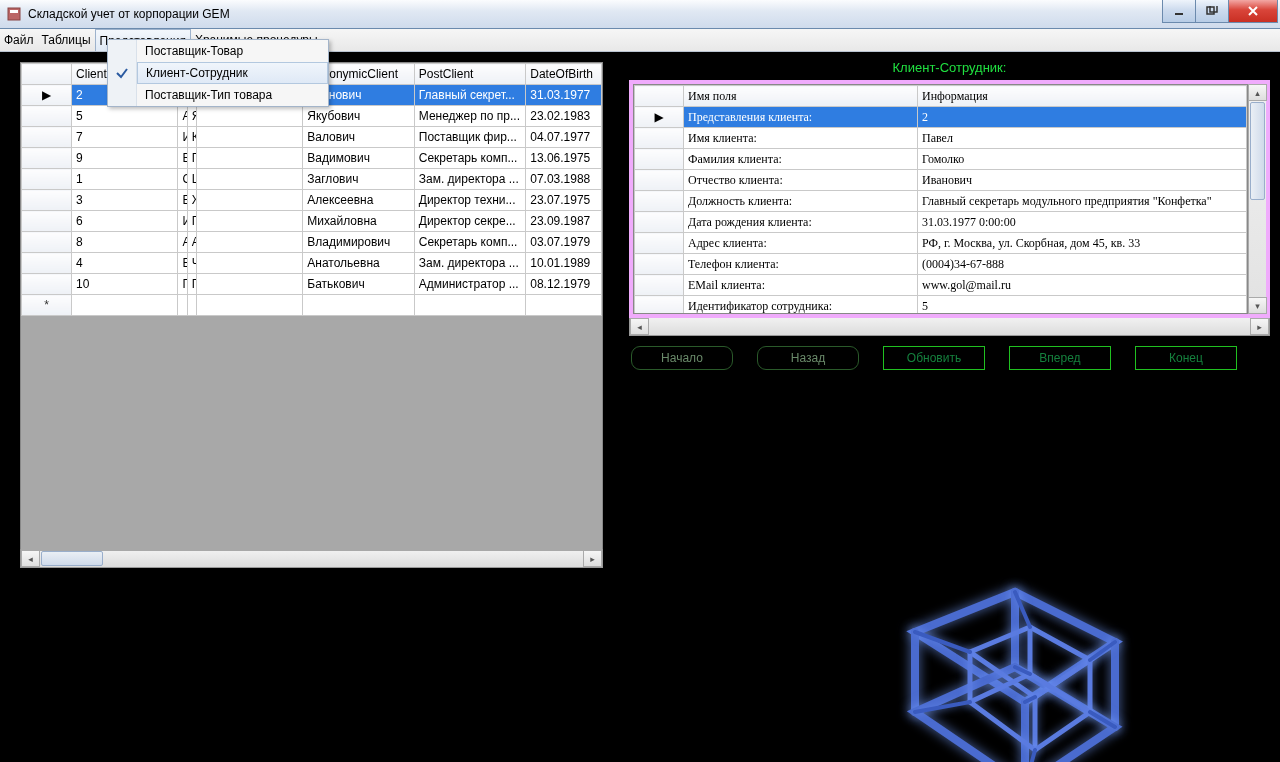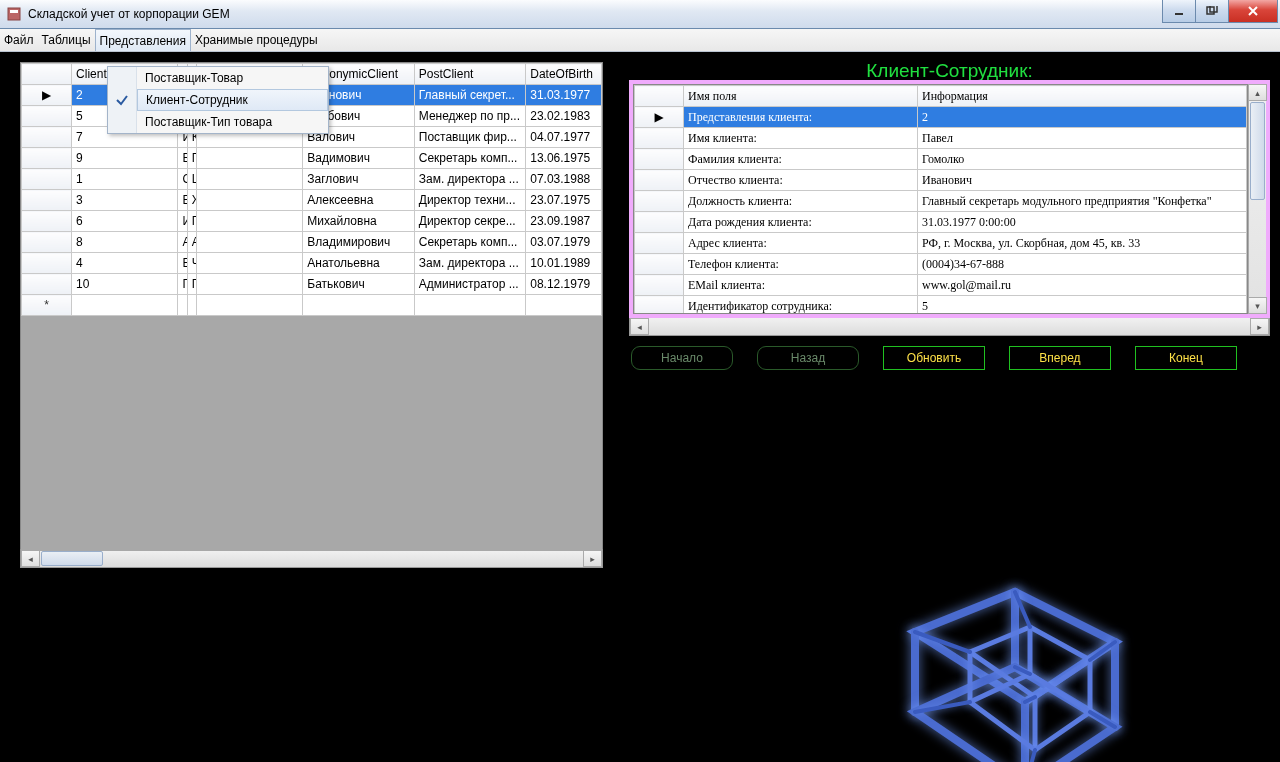--- a/index.html
+++ b/index.html
@@ -6,21 +6,21 @@
 .window{width:1280px;height:762px;display:flex;flex-direction:column;}
 .titlebar{height:28px;background:linear-gradient(#fbfcfe,#e0e8f3 40%,#cfdbec);display:flex;align-items:center;border-bottom:1px solid #6b8aad;}
 .titlebar .icon{width:16px;height:16px;margin:0 6px;display:inline-block;}
 .titlebar .title-text{flex:1;color:#000;}
 .winbtns{display:flex;height:22px;margin-right:2px;align-self:flex-start;margin-top:0;}
 .winbtn{width:32px;height:22px;border:1px solid #6b8aad;border-top:none;margin-left:-1px;display:flex;align-items:center;justify-content:center;background:linear-gradient(#eef4fb,#cddbee 45%,#b8cde6);}
 .winbtn.close{width:48px;background:linear-gradient(#f3a7a4,#d9453a 45%,#c92f23);}
 .menubar{height:22px;background:linear-gradient(#f6f6f6,#e8e8e8);display:flex;align-items:stretch;border-bottom:1px solid #b9c3d0;}
 .menuitem{padding:0 4px;display:flex;align-items:center;color:#000;}
 .menuitem.active{border:1px solid #9db2cc;background:linear-gradient(#f3f7fc,#dfe9f5);border-bottom:none;}
-.dropdown{position:absolute;top:66px;left:107px;width:220px;background:#f6f6f6;border:1px solid #a3b4c9;box-shadow:2px 2px 4px rgba(0,0,0,.25);}
+.dropdown{position:absolute;top:39px;left:107px;width:220px;background:#f6f6f6;border:1px solid #a3b4c9;box-shadow:2px 2px 4px rgba(0,0,0,.25);}
 .dropdown .dd-item{display:flex;align-items:center;height:22px;}
 .dropdown .dd-gutter{width:28px;height:22px;display:flex;align-items:center;justify-content:center;background:#eef2f6;border-right:1px solid #d9e1ea;}
 .dropdown .dd-label{padding-left:8px;flex:1;}
 .dropdown .dd-item.selected .dd-label-wrap{background:linear-gradient(#f0f5fb,#dfe9f6);border:1px solid #b3c8df;}
 .dd-label-wrap{flex:1;display:flex;align-items:center;height:20px;}
 .content{flex:1;background:#000;display:flex;position:relative;overflow:hidden;}
 .panel-left{margin:10px 0 0 20px;width:605px;display:flex;flex-direction:column;}
 .grid{background:#a8a8a8;border:1px solid #888;position:relative;}
 .grid table{border-collapse:collapse;background:#fff;width:100%;table-layout:fixed;}
 .grid th,.grid td{border:1px solid #c9c9c9;height:20px;padding:0 4px;text-align:left;font-weight:normal;color:#000;overflow:hidden;white-space:nowrap;text-overflow:ellipsis;}
@@ -28,28 +28,28 @@
 .grid td.rowhdr{background:linear-gradient(#fdfdfe,#eef1f6);width:40px;text-align:center;color:#333;}
 .grid thead th.rowhdr{width:40px;}
 .grid tr.selected td{background:#2f7de1;color:#fff;}
 .grid tr.selected td.rowhdr{background:linear-gradient(#fdfdfe,#eef1f6);color:#000;}
 .grid-body-left{height:485px;}
 .grid-fill{height:235px;background:#a8a8a8;}
 .hscroll{height:17px;background:linear-gradient(#f1f1f1,#dcdcdc);border:1px solid #999;display:flex;align-items:center;}
 .hscroll .arrow,.vscroll .arrow{width:17px;height:15px;background:linear-gradient(#f6f6f6,#dedede);border:1px solid #aaa;display:flex;align-items:center;justify-content:center;font-size:9px;color:#555;}
 .hscroll .thumb{width:60px;height:13px;background:linear-gradient(#eaeff5,#cfdaea);border:1px solid #99aecb;border-radius:2px;margin:0 1px;}
 .panel-right{margin:8px 10px 0 26px;flex:1;display:flex;flex-direction:column;}
-.panel-title{color:#20e040;text-align:center;height:20px;font-size:19px;}
+.panel-title{color:#20e040;text-align:center;height:20px;font-size:13px;}
 .grid-right-wrap{display:flex;height:230px;border:4px solid #f0abfc;font-family:Liberation Serif, serif;}
 .grid-right{flex:1;background:#a8a8a8;overflow:hidden;}
 .vscroll{width:17px;background:linear-gradient(#f1f1f1,#e2e2e2);display:flex;flex-direction:column;align-items:center;border-left:1px solid #aaa;}
 .vscroll .vthumb{width:13px;flex:.5;background:linear-gradient(90deg,#eaeff5,#cfdaea);border:1px solid #99aecb;border-radius:2px;margin:1px 0;}
 .vscroll .vspace{flex:.5;}
 .btnrow{display:flex;gap:24px;margin:10px 0 0 2px;}
-.gbtn{width:100px;height:22px;background:#000;border:1px solid #20c020;color:#fde047;display:flex;align-items:center;justify-content:center;font-size:12px;}
+.gbtn{width:100px;height:22px;background:#000;border:1px solid #20c020;color:#15803d;display:flex;align-items:center;justify-content:center;font-size:12px;}
 .gbtn.disabled{color:#6a8a6a;border-color:#2a5a2a;border-radius:9px;}
 .cube-wrap{position:absolute;left:780px;top:460px;width:450px;height:300px;display:flex;align-items:center;justify-content:center;}
 .cube{width:260px;height:260px;}
 .l{stroke:#4a6bcf;stroke-width:8;stroke-linecap:round;fill:none;filter:drop-shadow(0 0 6px rgba(120,160,255,.7));}
 .li{stroke:#5a7be0;stroke-width:5;stroke-linecap:round;fill:none;filter:drop-shadow(0 0 5px rgba(120,160,255,.6));}
 .lc{stroke:#3a5bbf;stroke-width:4;stroke-linecap:round;fill:none;filter:drop-shadow(0 0 4px rgba(120,160,255,.5));}
 </style>
 </head>
 <body>
 

